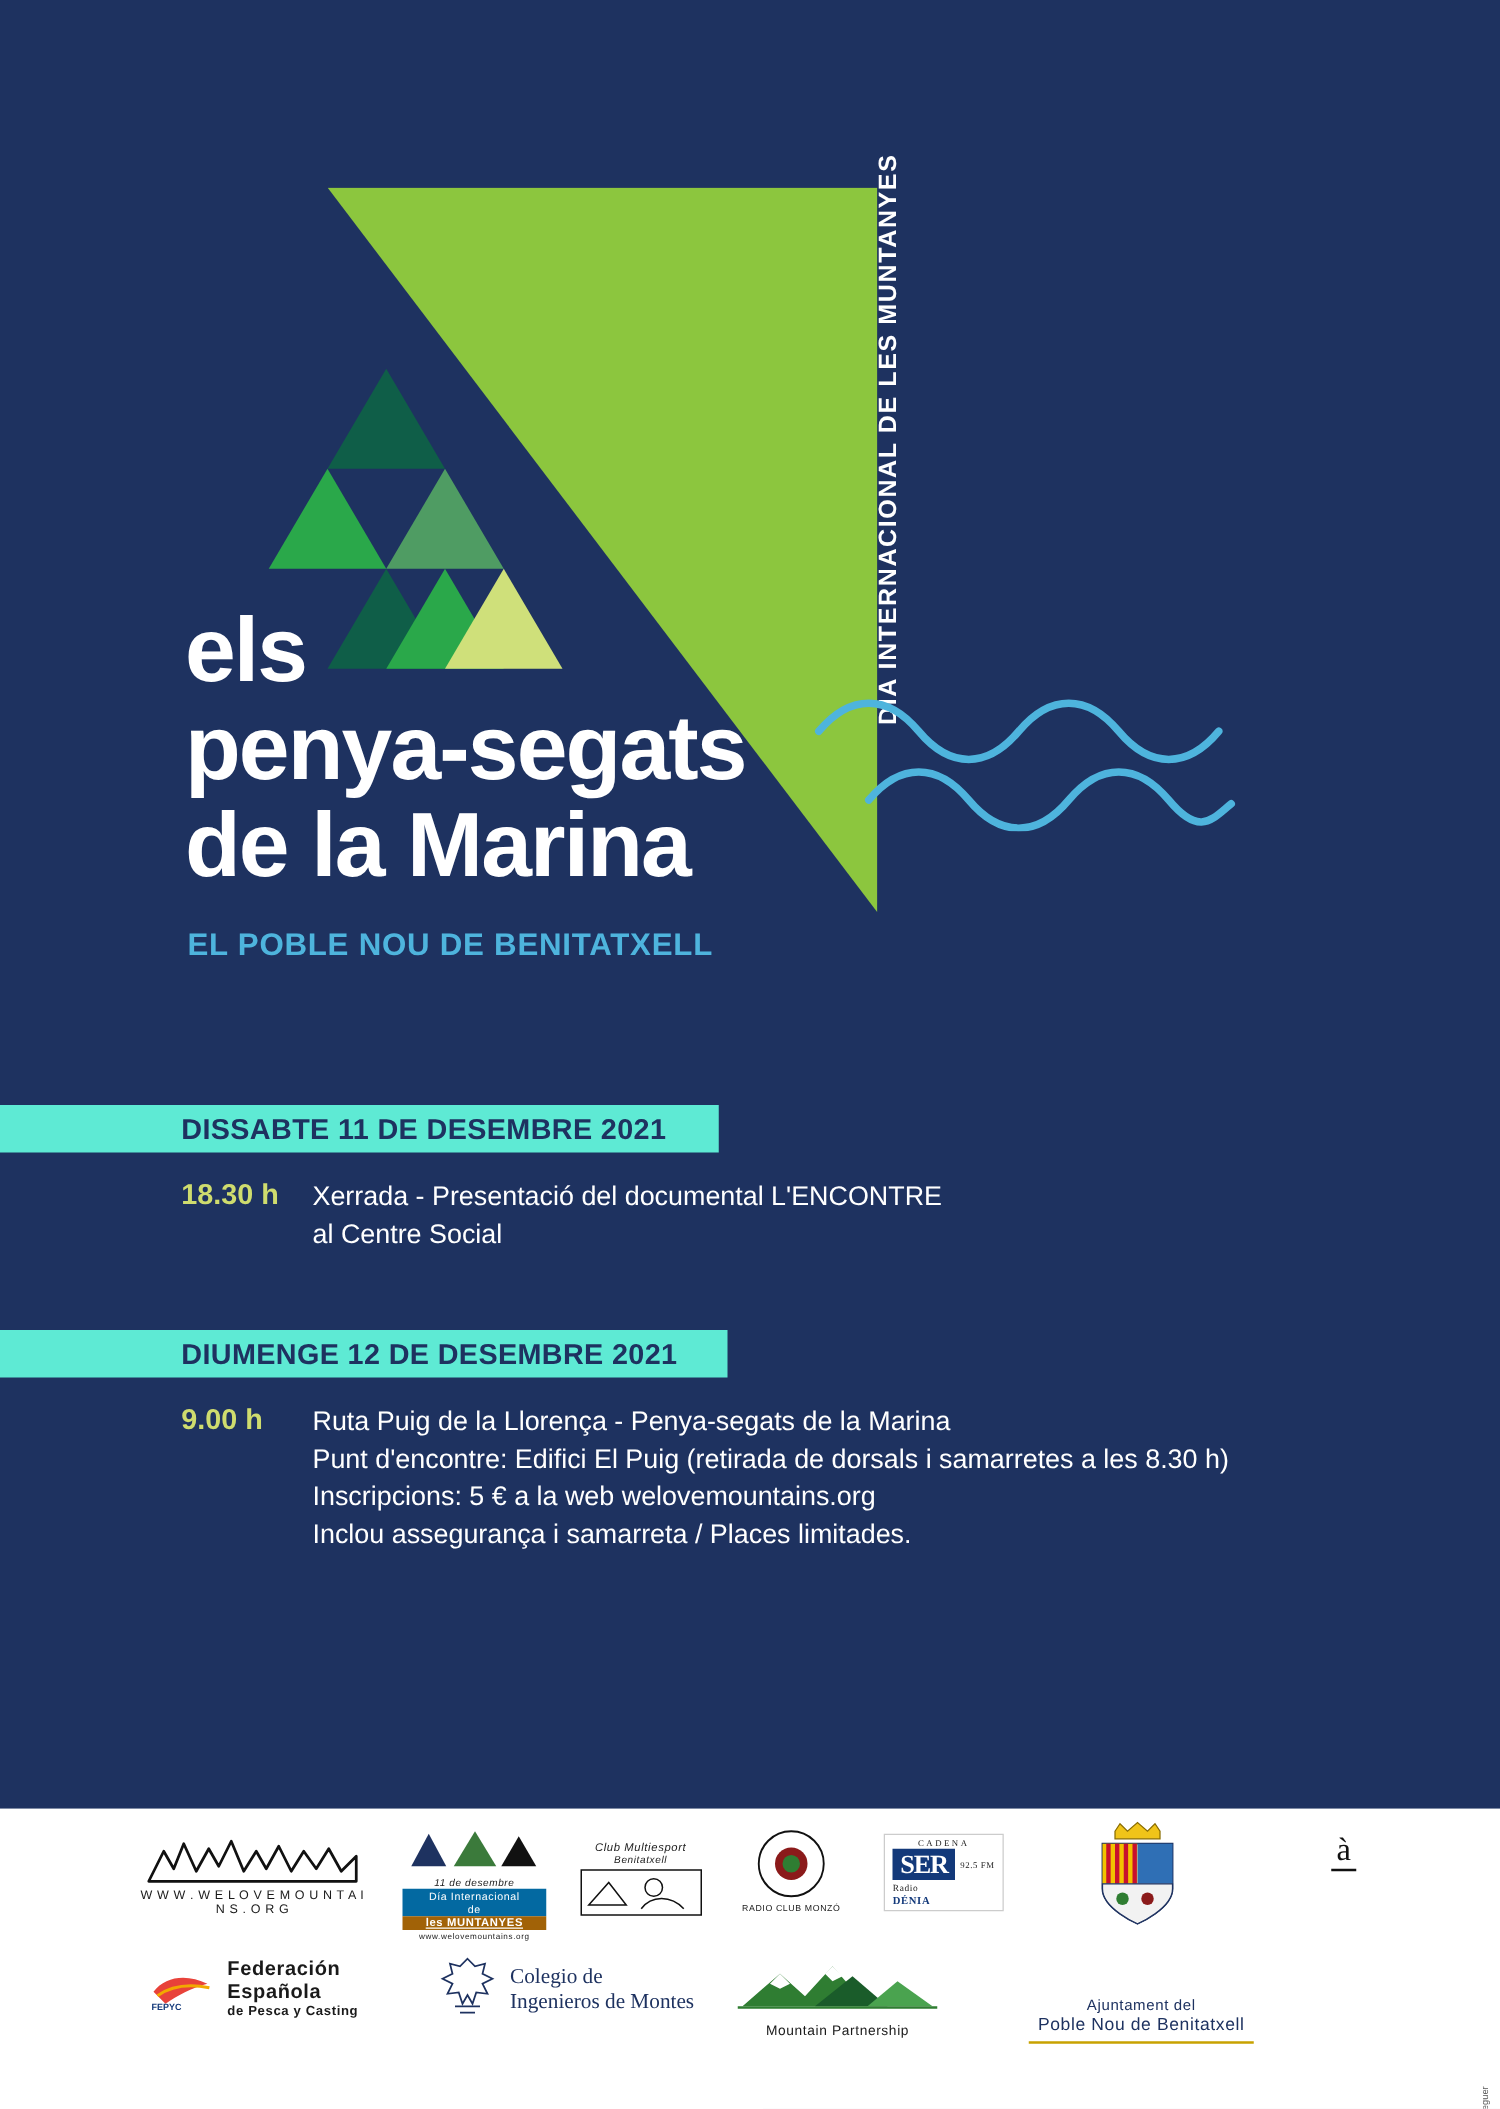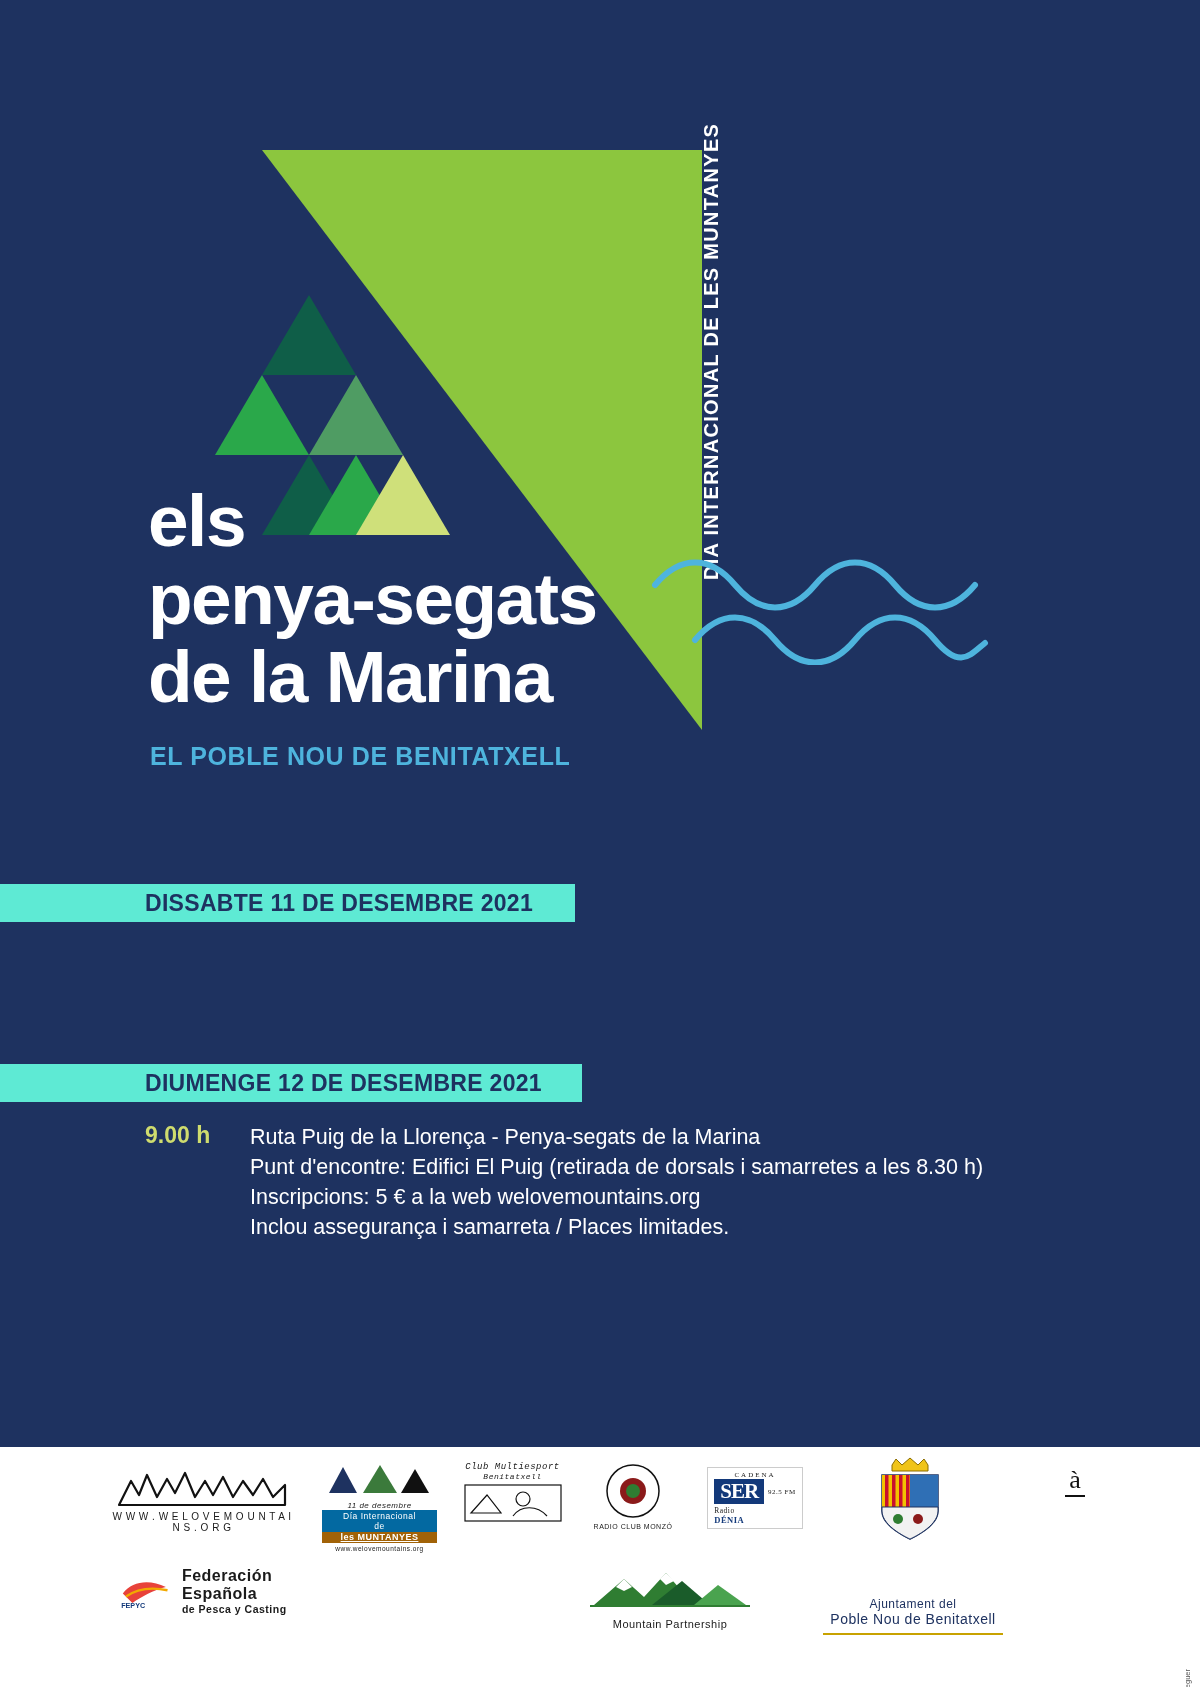--- a/index.html
+++ b/index.html
@@ -205,20 +205,27 @@
   <div class="title-block">
     <div class="title-line">els</div>
     <div class="title-line">penya-segats</div>
     <div class="title-line">de la Marina</div>
   </div>
   <div class="subtitle">EL POBLE NOU DE BENITATXELL</div>
 
   <div class="date-band" id="band1">
     <span class="date-text">DISSABTE 11 DE DESEMBRE 2021</span>
   </div>
+  <div class="entry" id="entry1">
+    <span class="time">18.30 h</span>
+    <div class="lines">
+      <div>Xerrada - Presentació del documental L'ENCONTRE</div>
+      <div>al Centre Social</div>
+    </div>
+  </div>
 
   <div class="date-band" id="band2">
     <span class="date-text">DIUMENGE 12 DE DESEMBRE 2021</span>
   </div>
   <div class="entry" id="entry2">
     <span class="time">9.00 h</span>
     <div class="lines">
       <div>Ruta Puig de la Llorença - Penya-segats de la Marina</div>
       <div>Punt d'encontre: Edifici El Puig (retirada de dorsals i samarretes a les 8.30 h)</div>
       <div>Inscripcions: 5 € a la web welovemountains.org</div>
@@ -240,21 +247,21 @@
         <polygon points="18,4 32,30 4,30" fill="#1e3260"></polygon>
         <polygon points="55,2 72,30 38,30" fill="#3b7a3b"></polygon>
         <polygon points="90,6 104,30 76,30" fill="#111"></polygon>
       </svg>
       <div class="logo-cap" style="font-size:8px; font-style:italic;">11 de desembre</div>
       <div class="logo-cap" style="font-size:8.5px; background:#0369a1; color:#fff; padding:1px 15px;">Día Internacional de</div>
       <div class="logo-cap" style="font-size:9px; background:#a16207; color:#fff; font-weight:bold; padding:0 2px 1px;text-decoration:underline;">les MUNTANYES</div>
       <div class="logo-cap" style="font-size:6.5px; margin-top:2px;">www.welovemountains.org</div>
     </div>
 
-    <div class="logo-item" style="left:455px; top:15px; width:115px;font-family:Liberation Mono, monospace;">
+    <div class="logo-item" style="left:455px; top:26px; width:115px;">
       <div class="logo-cap" style="font-size:9px; font-style:italic;">Club Multiesport</div>
       <div class="logo-cap" style="font-size:8px; font-style:italic; margin-bottom:2px;">Benitatxell</div>
       <svg width="100" height="40" viewBox="0 0 100 40" style="margin:0 auto;">
         <rect x="2" y="2" width="96" height="36" fill="none" stroke="#111" stroke-width="1.2"></rect>
         <path d="M8 30 L24 12 L38 30 Z" fill="none" stroke="#111" stroke-width="1.2"></path>
         <circle cx="60" cy="16" r="7" fill="none" stroke="#111" stroke-width="1.2"></circle>
         <path d="M50 33 C 58 22, 74 22, 84 33" fill="none" stroke="#111" stroke-width="1.2"></path>
       </svg>
     </div>
 
@@ -310,20 +317,32 @@
           <path d="M10 30 C 24 20, 42 18, 62 22" fill="none" stroke="#f2a900" stroke-width="3"></path>
           <text x="4" y="44" font-size="9" font-weight="bold" fill="#13397a" font-family="'Liberation Sans',sans-serif">FEPYC</text>
         </svg>
         <div style="text-align:left;">
           <div class="logo-cap" style="font-size:16px; font-weight:bold;">Federación Española</div>
           <div class="logo-cap" style="font-size:10.5px; font-weight:bold;">de Pesca y Casting</div>
         </div>
       </div>
     </div>
 
+    <div class="logo-item" style="left:350px; top:118px; width:220px;">
+      <div style="display:flex; align-items:center; gap:10px;">
+        <svg width="48" height="52" viewBox="0 0 48 52">
+          <path d="M24 2 L30 8 L38 6 L36 14 L44 18 L36 22 L40 30 L31 29 L28 38 L24 31 L20 38 L17 29 L8 30 L12 22 L4 18 L12 14 L10 6 L18 8 Z" fill="none" stroke="#1e3260" stroke-width="1.4"></path>
+          <path d="M14 40 H34 M18 45 H30" stroke="#1e3260" stroke-width="1.4"></path>
+        </svg>
+        <div style="text-align:left; color:#1e3260;">
+          <div class="crest-title" style="font-size:17px; font-family:'Liberation Serif',serif;">Colegio de</div>
+          <div class="crest-title" style="font-size:17px; font-family:'Liberation Serif',serif;">Ingenieros de Montes</div>
+        </div>
+      </div>
+    </div>
 
     <div class="logo-item" style="left:580px; top:120px; width:180px;">
       <svg width="160" height="44" viewBox="0 0 160 44" style="margin:0 auto;">
         <path d="M4 38 L34 12 L54 30 L76 6 L104 38 Z" fill="#2f7d32"></path>
         <path d="M62 38 L92 14 L120 38 Z" fill="#1a5c2a"></path>
         <path d="M104 38 L128 18 L156 38 Z" fill="#4aa34f"></path>
         <path d="M26 20 L34 12 L42 20 L34 24 Z" fill="#fff"></path>
         <path d="M70 12 L76 6 L84 14 L76 18 Z" fill="#fff"></path>
         <rect x="0" y="38" width="160" height="2" fill="#2f7d32"></rect>
       </svg>

